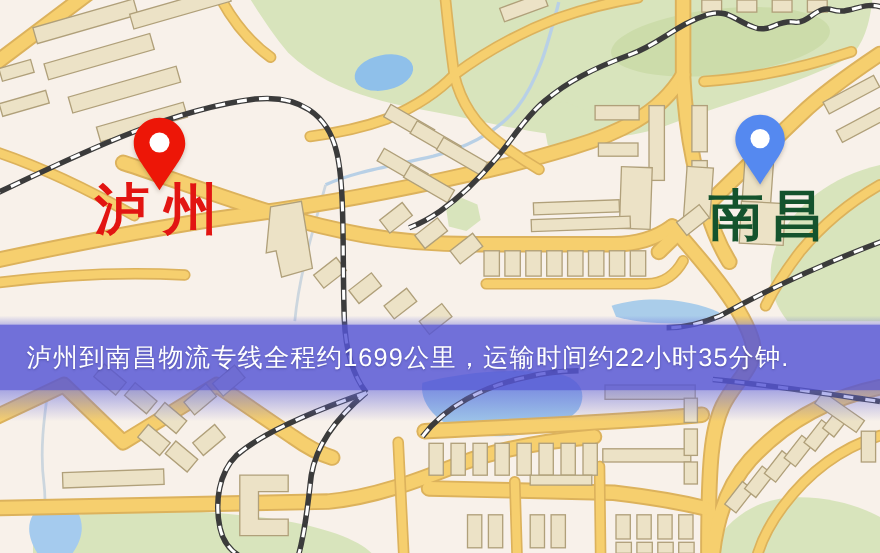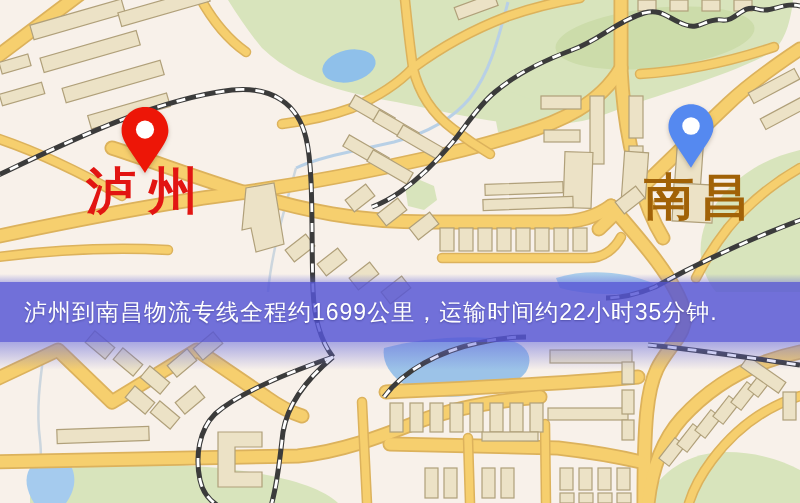--- a/index.html
+++ b/index.html
@@ -4,22 +4,22 @@
 <style>
   html,body{margin:0;padding:0;background:#e9e4de;font-family:"Liberation Sans",sans-serif;}
   .stage{position:relative;width:800px;height:503px;overflow:hidden;background:#f8f1ea;}
   .map-svg{position:absolute;left:0;top:0;display:block;}
   .pin{position:absolute;filter:drop-shadow(0 2px 2px rgba(60,40,20,.25));}
   .pin-origin{left:119px;top:104px;width:52px;height:72px;}
   .pin-dest{left:666px;top:102px;width:50px;height:68px;}
   .city-label{position:absolute;font-family:Liberation Mono, monospace;
     font-weight:bold;font-size:50px;line-height:1;white-space:nowrap;}
   .origin-label{left:86px;top:170px;color:#e21512;letter-spacing:12px;}
-  .dest-label{left:644px;top:176px;color:#a16207;letter-spacing:6px;}
-  .banner{position:absolute;left:0;top:282px;width:800px;height:60px;
+  .dest-label{left:644px;top:176px;color:#14532d;letter-spacing:6px;}
+  .banner{position:absolute;left:0;top:295px;width:800px;height:60px;
     background:rgba(86,86,213,0.83);}
   .banner::before{content:"";position:absolute;left:0;right:0;top:-8px;height:8px;
     background:linear-gradient(0deg,rgba(104,108,220,.40),rgba(120,130,228,0));}
   .banner::after{content:"";position:absolute;left:0;right:0;top:100%;height:28px;
     background:linear-gradient(180deg,rgba(104,108,220,.55),rgba(125,135,230,0));}
   .banner-text{display:block;padding-left:24px;line-height:60px;font-size:23px;
     color:#ffffff;letter-spacing:1px;white-space:nowrap;
     text-shadow:0 1px 2px rgba(20,20,80,.35);}
 </style>
 </head>

